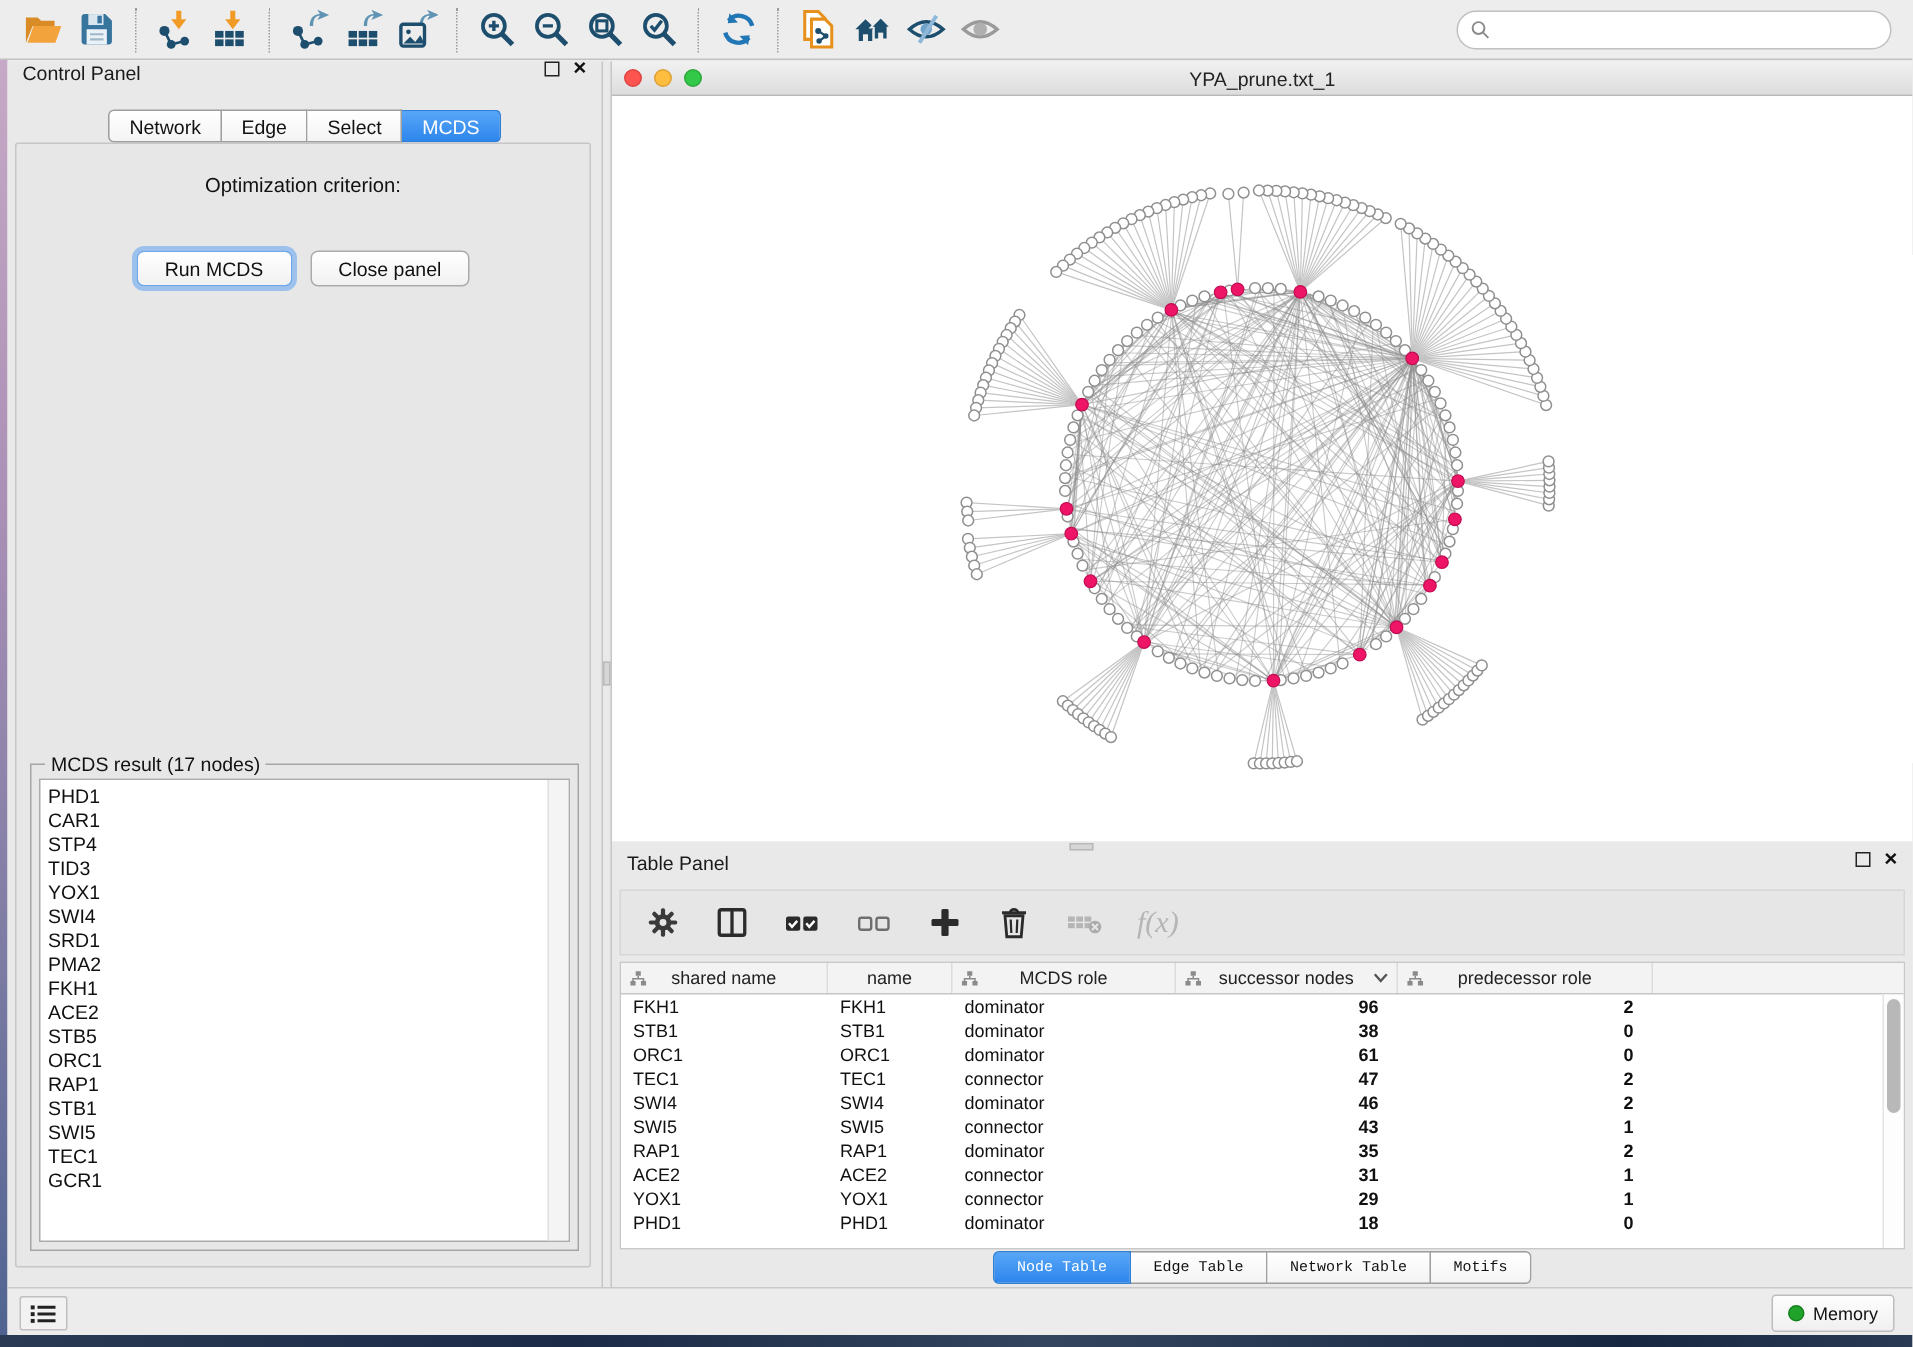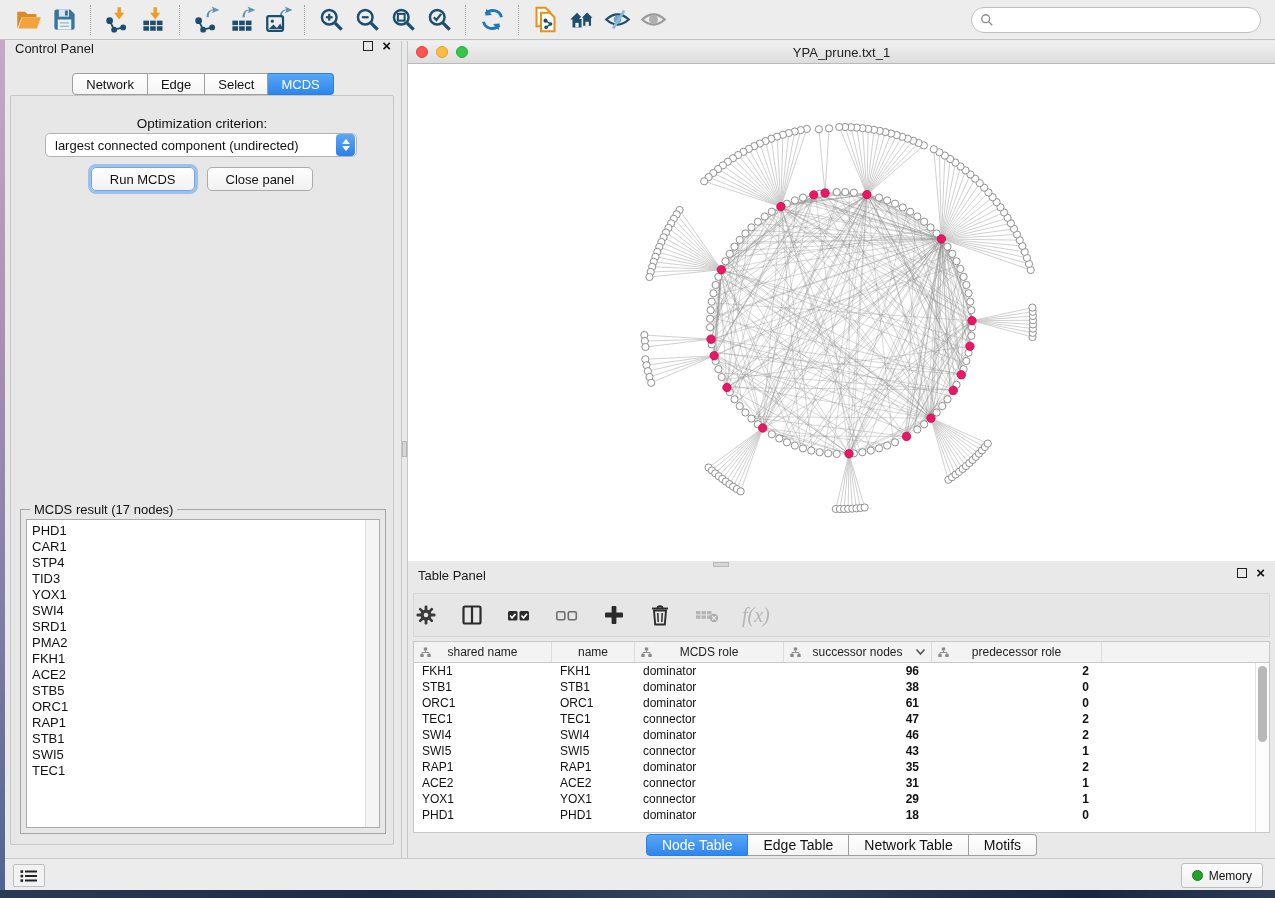--- a/index.html
+++ b/index.html
@@ -76,41 +76,41 @@
   .tl { width:12px; height:12px; border-radius:50%; margin-right:8px; cursor:pointer; }
   .tl.red { background:#FC5550; border:1px solid #DF4340; }
   .tl.yellow { background:#FDBD3E; border:1px solid #DEA133; }
   .tl.green { background:#34C848; border:1px solid #2AA73B; }
   .net-title { position:absolute; left:0; right:0; text-align:center; font-size:13px; color:#222; pointer-events:none; }
   .net-view { position:absolute; left:0; top:23px; width:867px; height:497px; background:#fff; overflow:hidden; }
 
   
   .table-panel { position:absolute; left:408px; top:568px; width:867px; height:290px; background:#E9E9E9; }
   .tp-toolbar { position:absolute; left:5px; top:25px; width:857px; height:44px; background:#E6E6E6;
-    border:1px solid #D7D7D7; display:flex; align-items:center; gap:22px; }
+    border:1px solid #D7D7D7; display:flex; align-items:center; padding-left:16px; gap:22px; }
   .tpbtn { display:inline-flex; align-items:center; justify-content:center; cursor:pointer; }
   .tpbtn.disabled { cursor:default; }
   .fx-label { font-size:20px; font-style:italic; font-family:"Liberation Serif",serif; color:#B5B5B5; }
 
   .data-table { position:absolute; left:5px; top:73px; width:857px; height:192px; background:#fff; border:1px solid #C8C8C8; }
   .table-header { display:flex; height:21px; background:#F3F3F3; border-bottom:1px solid #C8C8C8; }
   .th { display:flex; align-items:center; justify-content:center; gap:5px; font-size:12px; color:#222;
     border-right:1px solid #DCDCDC; position:relative; cursor:pointer; }
   .th .tree-ico { position:absolute; left:6px; }
   .th .sort-ico { position:absolute; right:5px; }
   .th.filler { border-right:none; flex:1; cursor:default; }
   .table-body { position:absolute; top:21px; left:0; right:14px; bottom:0; overflow:hidden; }
   .tr { display:flex; height:16px; cursor:default; }
   .td { font-size:12px; color:#111; padding-left:8px; white-space:nowrap; overflow:hidden; display:flex; align-items:center; }
   .td.num { justify-content:flex-end; padding-right:13px;font-weight:bold; }
   .tscroll { position:absolute; top:21px; right:0; width:14px; bottom:0; background:#FDFDFD; border-left:1px solid #E4E4E4; }
   .tscroll .thumb { position:absolute; top:3px; left:2px; width:9px; height:76px; background:#B8B8B8; border-radius:5px; }
 
   .bottom-tabs { top:266px; }
-  .bottom-tabs .seg { font-size:14px; padding:3px 15px; }
+  .bottom-tabs .seg { font-size:10px; padding:3px 15px;font-family:Liberation Mono, monospace; }
 
   
   .status-bar { position:absolute; left:5px; top:858px; width:1270px; height:32px; background:#ECECEC;
     border-top:1px solid #C9C9C9; }
   .list-btn { position:absolute; left:8px; top:5px; width:32px; height:23px; background:#F2F2F2;
     border:1px solid #BFBFBF; border-radius:2px; display:flex; align-items:center; justify-content:center; cursor:pointer; }
   .memory-btn { position:absolute; right:12px; top:4px; height:25px; padding:0 10px; background:linear-gradient(#FDFDFD,#F0F0F0);
     border:1px solid #BDBDBD; border-radius:3px; display:flex; align-items:center; gap:6px; font-size:12px; color:#111; cursor:pointer;margin-left:48px; }
   .memory-dot { width:11px; height:11px; border-radius:50%; background:#1FA32A; border:1px solid #158020; }
 </style>
@@ -283,27 +283,20 @@
     </span>
   </div>
   <div class="seg-bar ctrl-tabs" id="ctrl-tabs">
       <span class="seg">Network</span>
       <span class="seg">Edge</span>
       <span class="seg">Select</span>
       <span class="seg active">MCDS</span>
     </div>
   <div class="ctrl-content">
     <div class="opt-label">Optimization criterion:</div>
-    <div class="dropdown">
-      <span class="dd-text">largest connected component (undirected)</span>
-      <span class="dd-stepper">
-          <span class="up"></span>
-          <span class="dn"></span>
-        </span>
-    </div>
     <div class="btn-row">
       <button class="pbtn focused">Run MCDS</button>
       <button class="pbtn">Close panel</button>
     </div>
     <div class="result-group">
       <span class="result-legend">MCDS result (17 nodes)</span>
       <div class="result-list">
         <div class="result-items" id="result-items">
             <div class="result-item">PHD1</div>
             <div class="result-item">CAR1</div>
@@ -314,20 +307,21 @@
             <div class="result-item">SRD1</div>
             <div class="result-item">PMA2</div>
             <div class="result-item">FKH1</div>
             <div class="result-item">ACE2</div>
             <div class="result-item">STB5</div>
             <div class="result-item">ORC1</div>
             <div class="result-item">RAP1</div>
             <div class="result-item">STB1</div>
             <div class="result-item">SWI5</div>
             <div class="result-item">TEC1</div>
+            <div class="result-item">GCR1</div>
           </div>
         <div class="result-scroll"></div>
       </div>
     </div>
   </div>
 </div>
 
 <div class="vsplit">
     <span class="handle"></span>
   </div>

